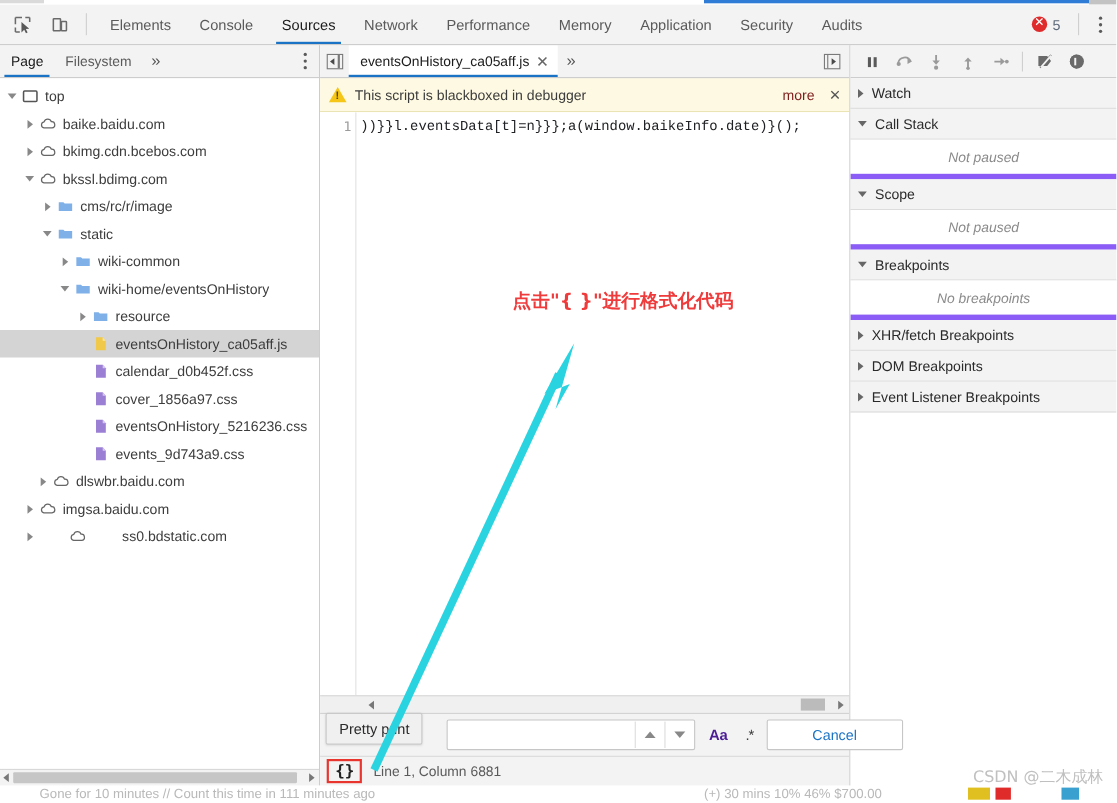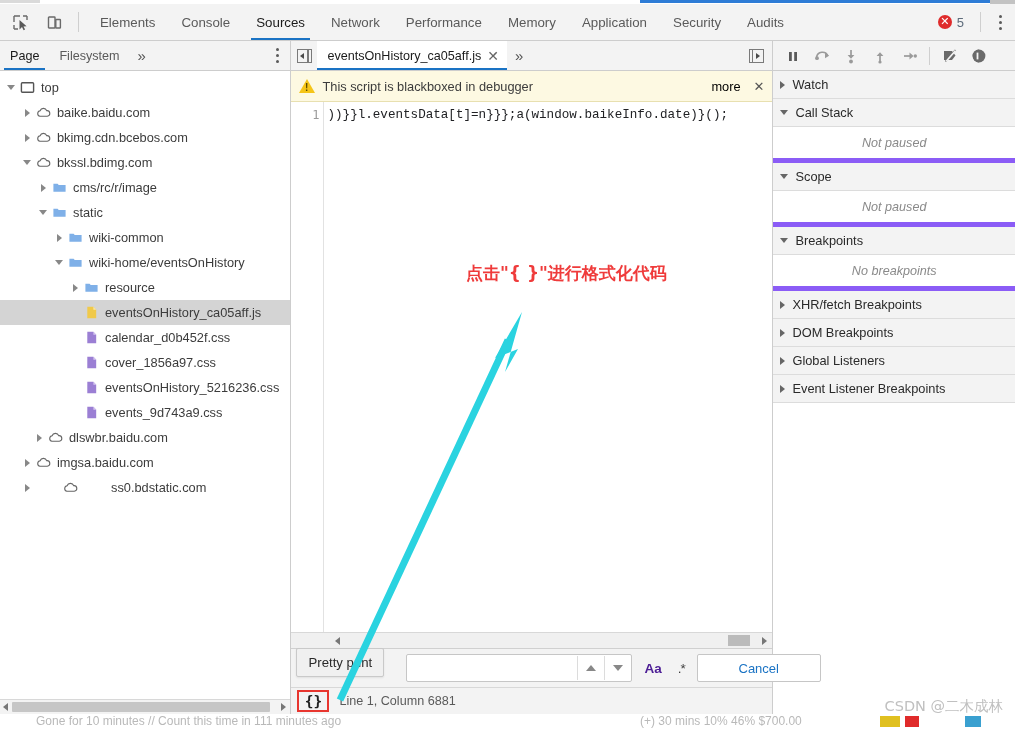--- a/index.html
+++ b/index.html
@@ -180,21 +180,21 @@
   .blackbox-bar {
     height: 30px; background:#fdf9e2; border-bottom:1px solid #e8e0b0;
     display:flex; align-items:center; padding:0 8px; font-size:12.8px; color:#3c3c3c; gap:7px;
   }
   .warn-tri {
     width:0;height:0;border-left:8px solid transparent;border-right:8px solid transparent;
     border-bottom:14px solid #f5c518; position:relative; flex:none;
   }
   .warn-tri::after { content:"!"; position:absolute; left:-2.5px; top:3px; font-size:10px;
                      font-weight:bold; color:#5a4a00; }
-  .bb-more { margin-left:auto; color:#000000; font-size:12.8px; cursor:pointer; }
+  .bb-more { margin-left:auto; color:#7f1d1d; font-size:12.8px; cursor:pointer; }
   .bb-x { font-size:13px; color:#555; cursor:pointer; margin-left:6px; }
 
   .code-area { flex:1; position:relative; background:#fff; display:flex; overflow:hidden;}
   .gutter {
     width: 33px; flex:none; background:#fff; border-right:1px solid #e2e2e2;
     font-family:"DejaVu Sans Mono", monospace; font-size:12px; color:#9a9a9a;
     text-align:right; padding: 6px 4px 0 0; box-sizing:border-box;
   }
   .code-text {
     flex:1; font-family:Liberation Mono, monospace; font-size:12.6px;
@@ -702,24 +702,20 @@
           <div class="dsec">
             <div class="tri2"></div>
             <span>XHR/fetch Breakpoints</span>
           </div>
           <div class="dsec">
             <div class="tri2"></div>
             <span>DOM Breakpoints</span>
           </div>
           <div class="dsec">
             <div class="tri2"></div>
-            <span>Global Listeners</span>
-          </div>
-          <div class="dsec">
-            <div class="tri2"></div>
             <span>Event Listener Breakpoints</span>
           </div>
         </div>
     </div>
   </div>
 
   <div class="anno-text">点击"{ }"进行格式化代码</div>
 
   <svg class="anno-arrow" width="260" height="410" viewBox="0 0 260 410">
     <path d="M50 400 L218 40" stroke="#2ad3e0" stroke-width="7" fill="none" stroke-linecap="butt"></path>

